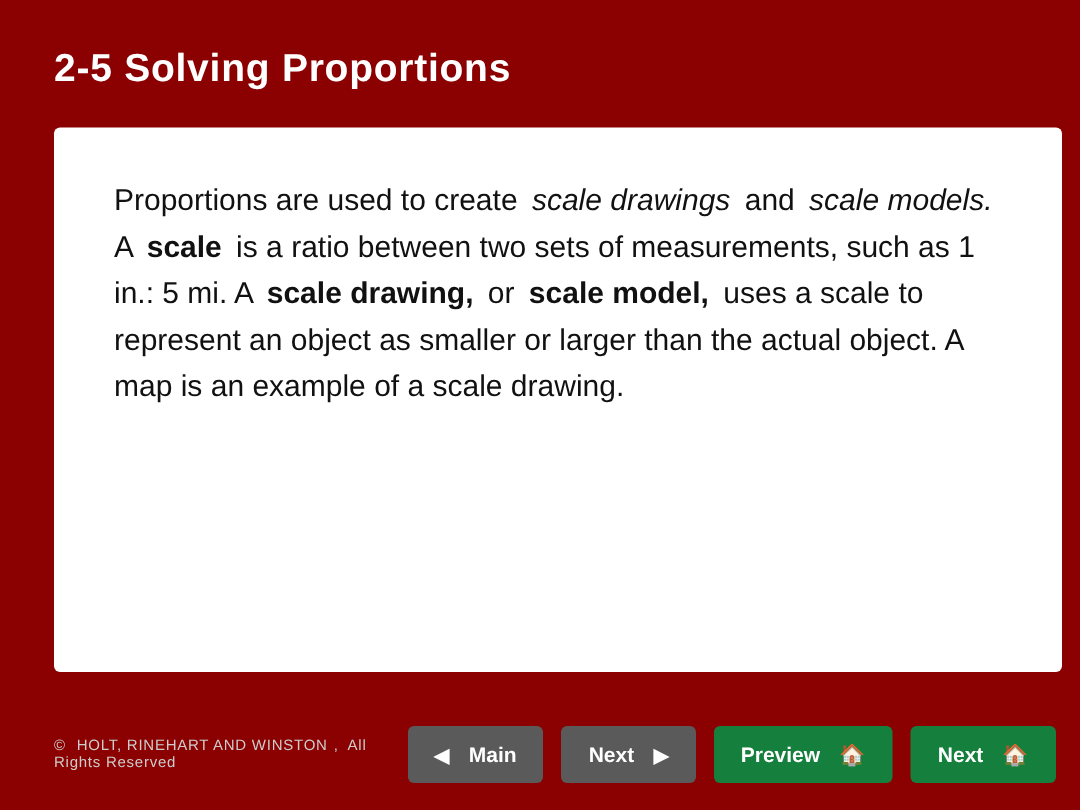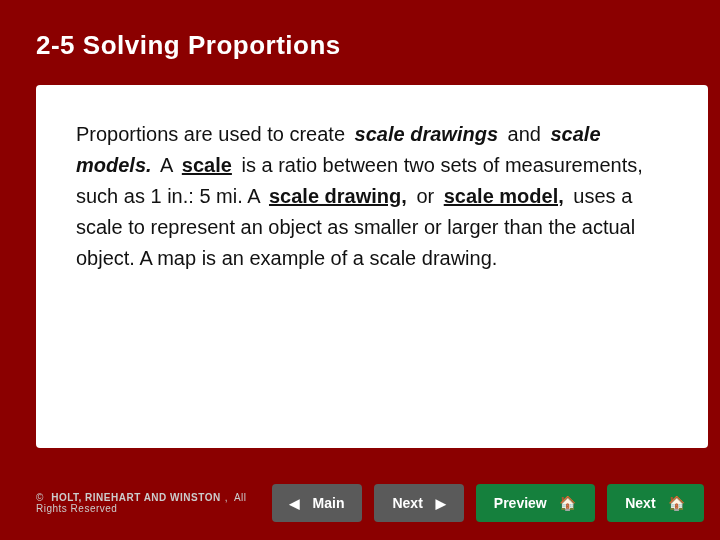--- a/index.html
+++ b/index.html
@@ -47,45 +47,43 @@
     }
 
     .content-text {
       font-size: 20px;
       line-height: 1.55;
       color: #111;
     }
 
     .content-text em {
       font-style: italic;
-      font-weight: bold;
     }
 
     .content-text strong.underline {
       font-weight: bold;
-      text-decoration: underline;
     }
 
     
     .footer {
       background: #8B0000;
       padding: 8px 16px 10px 16px;
       display: flex;
       align-items: center;
       justify-content: space-between;
     }
 
     .footer-copyright {
       color: #ccc;
       font-size: 10px;
       letter-spacing: 0.5px;
     }
 
     .footer-copyright strong {
-      font-weight: bold;
+      font-weight: normal;
       color: #ccc;
     }
 
     .nav-buttons {
       display: flex;
       gap: 4px;
     }
 
     .nav-btn {
       background: #5a5a5a;

